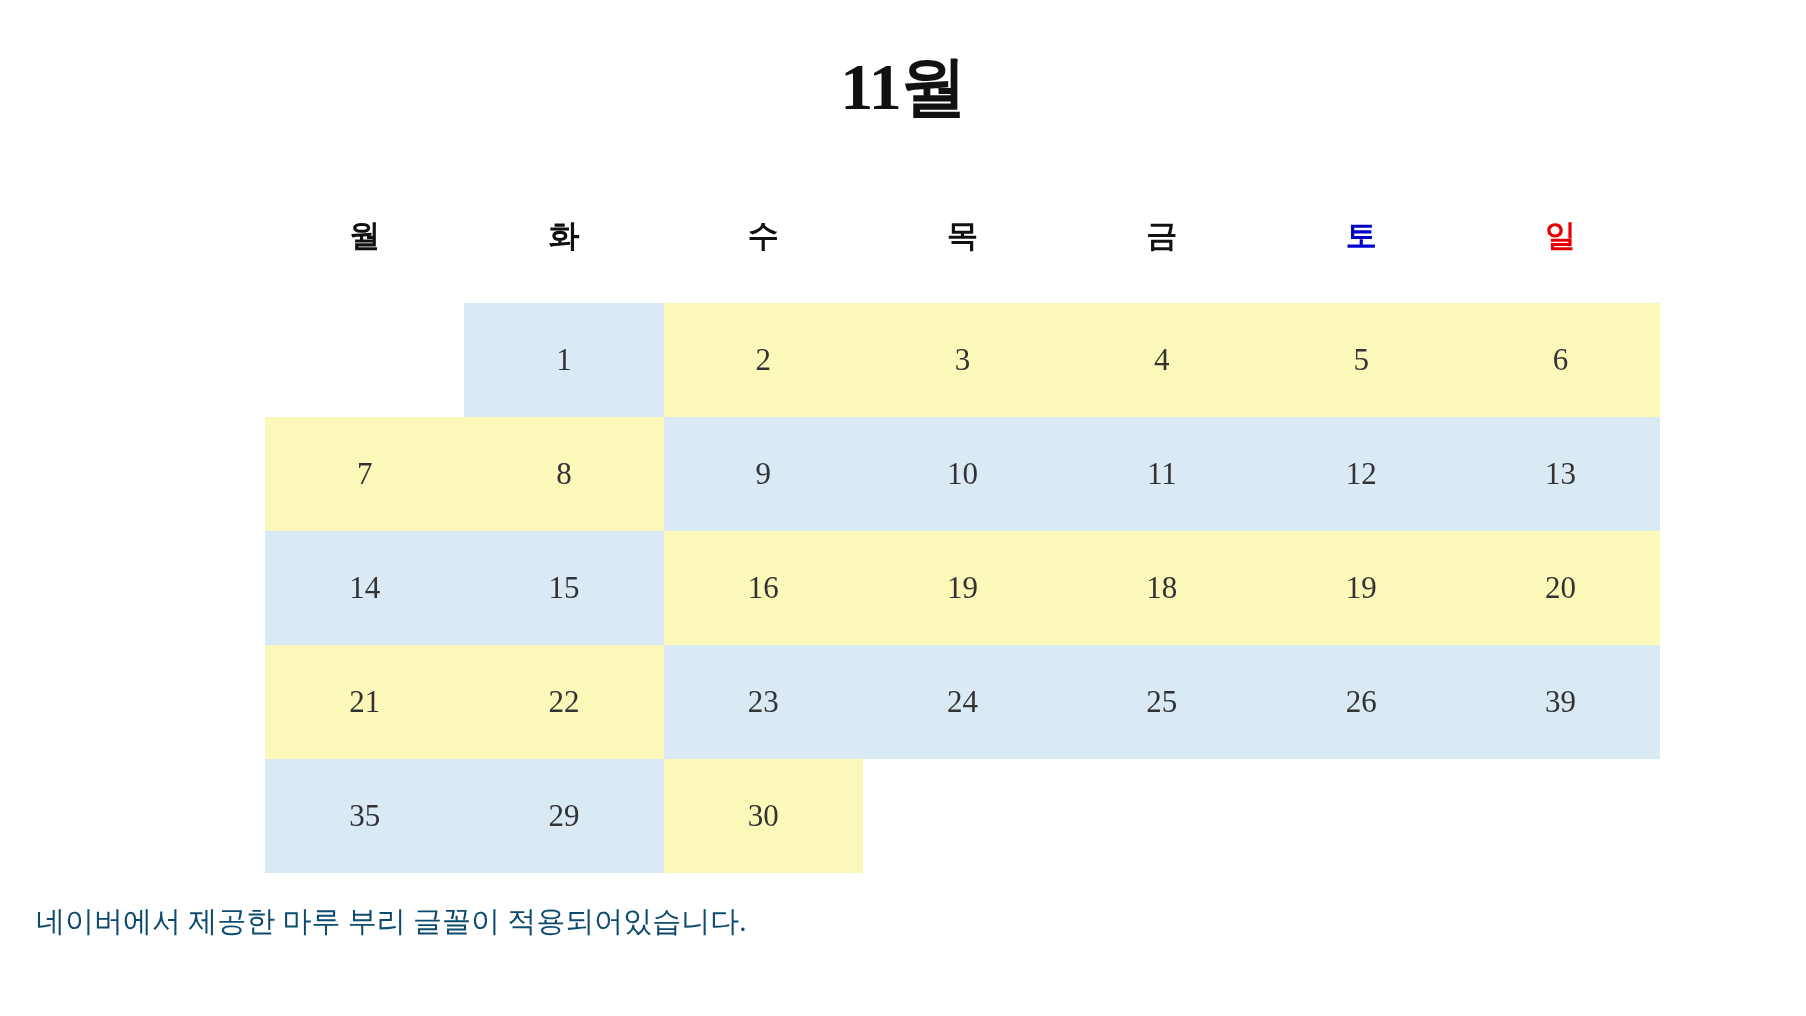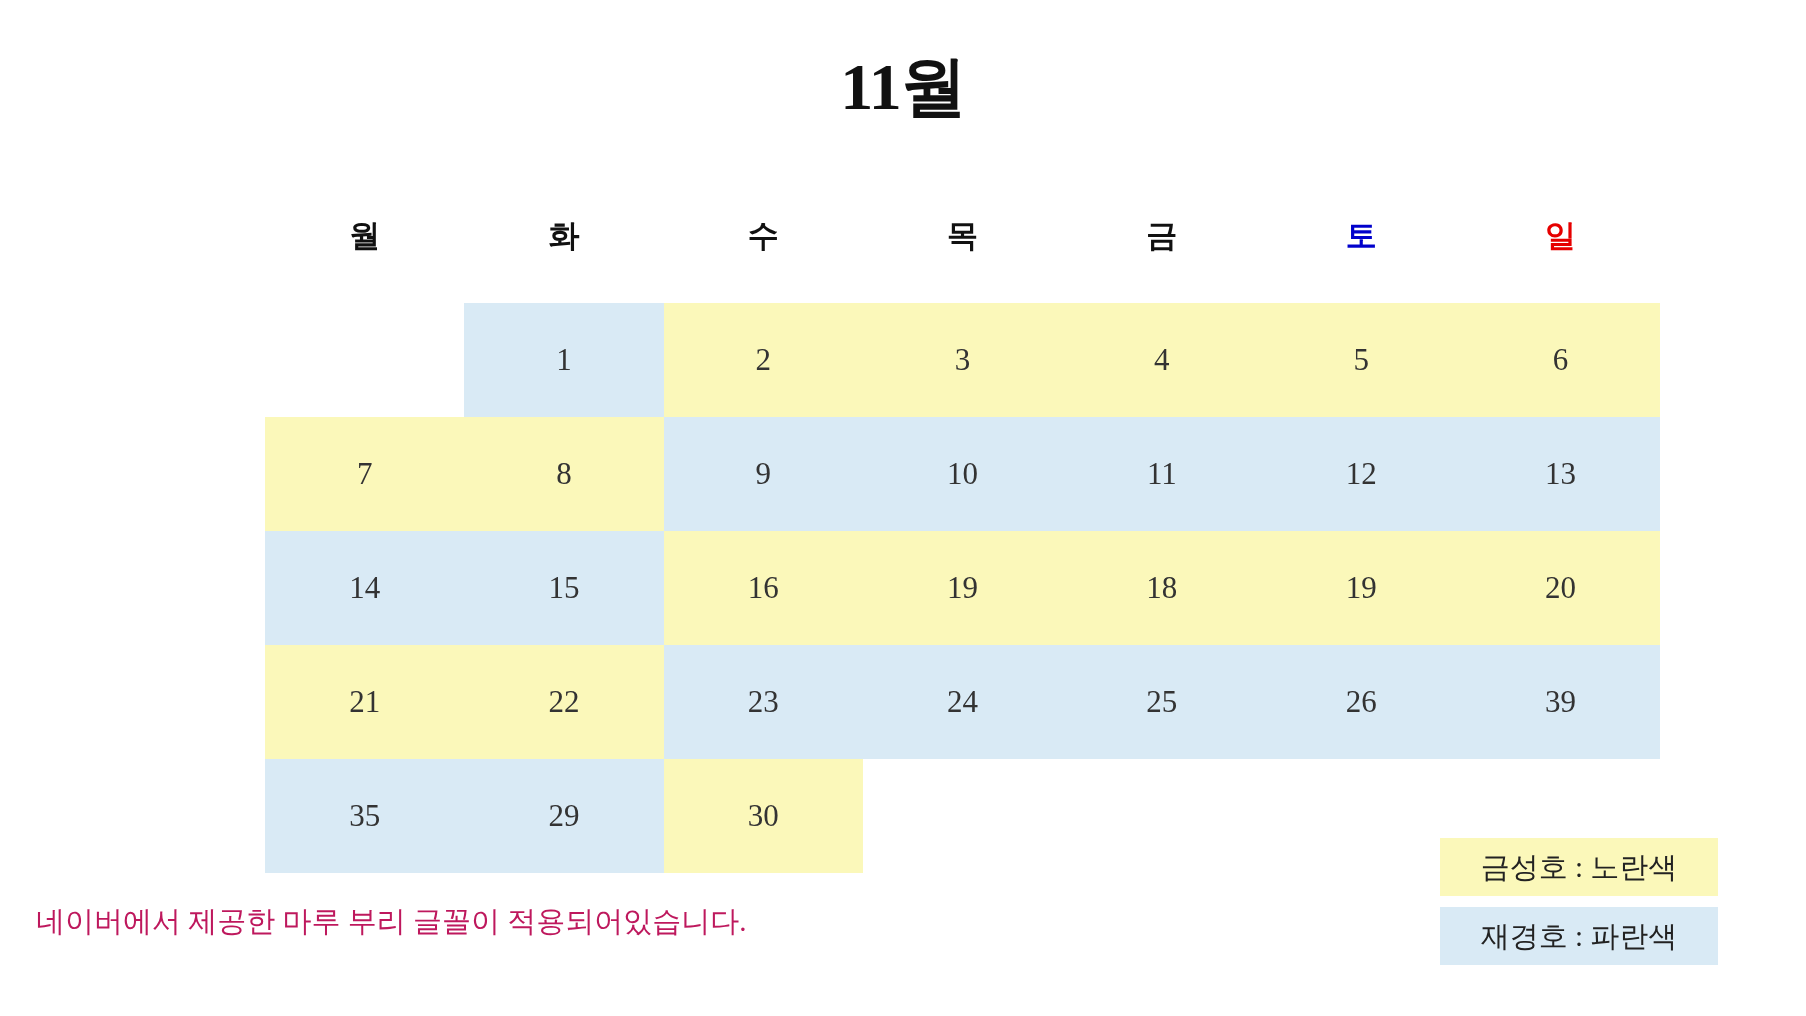--- a/index.html
+++ b/index.html
@@ -88,21 +88,21 @@
   }
   .legend-yellow { background: #fbf8ba; }
   .legend-blue   { background: #d9eaf5; }
 
   
   .footnote {
     position: absolute;
     left: 36px;
     bottom: 42px;
     font-size: 29px;
-    color: #be185d;
+    color: #0c4a6e;
     font-family: "Liberation Serif", "DejaVu Serif", serif;
     white-space: nowrap;
   }
 </style>
 </head>
 <body>
 
 <div class="page">
 
   <h1 class="title">11월</h1>
@@ -170,20 +170,16 @@
         <td class="cell-blue">29</td>
         <td class="cell-yellow">30</td>
         <td class="cell-empty"></td>
         <td class="cell-empty"></td>
         <td class="cell-empty"></td>
         <td class="cell-empty"></td>
       </tr>
     </tbody>
   </table>
 
-  <div class="legend">
-    <div class="legend-item legend-yellow">금성호 : 노란색</div>
-    <div class="legend-item legend-blue">재경호 : 파란색</div>
-  </div>
 
   <div class="footnote">네이버에서 제공한 마루 부리 글꼴이 적용되어있습니다.</div>
 
 </div>
 
 </body></html>

